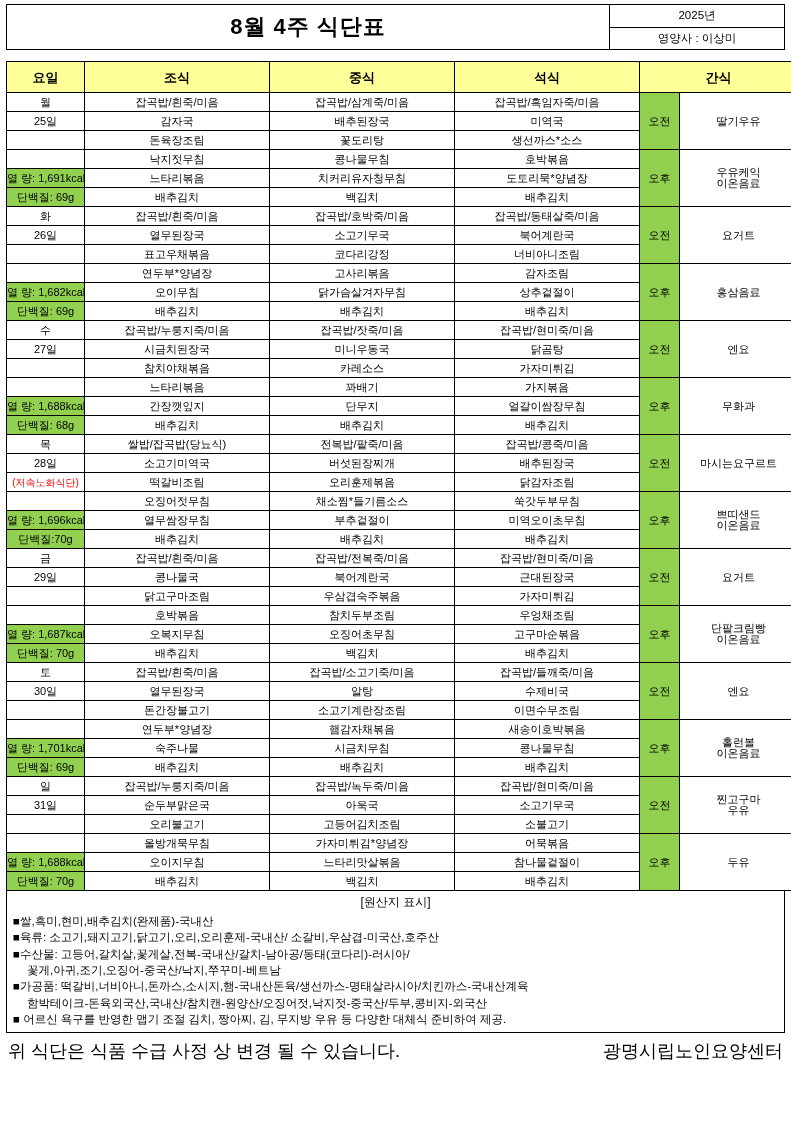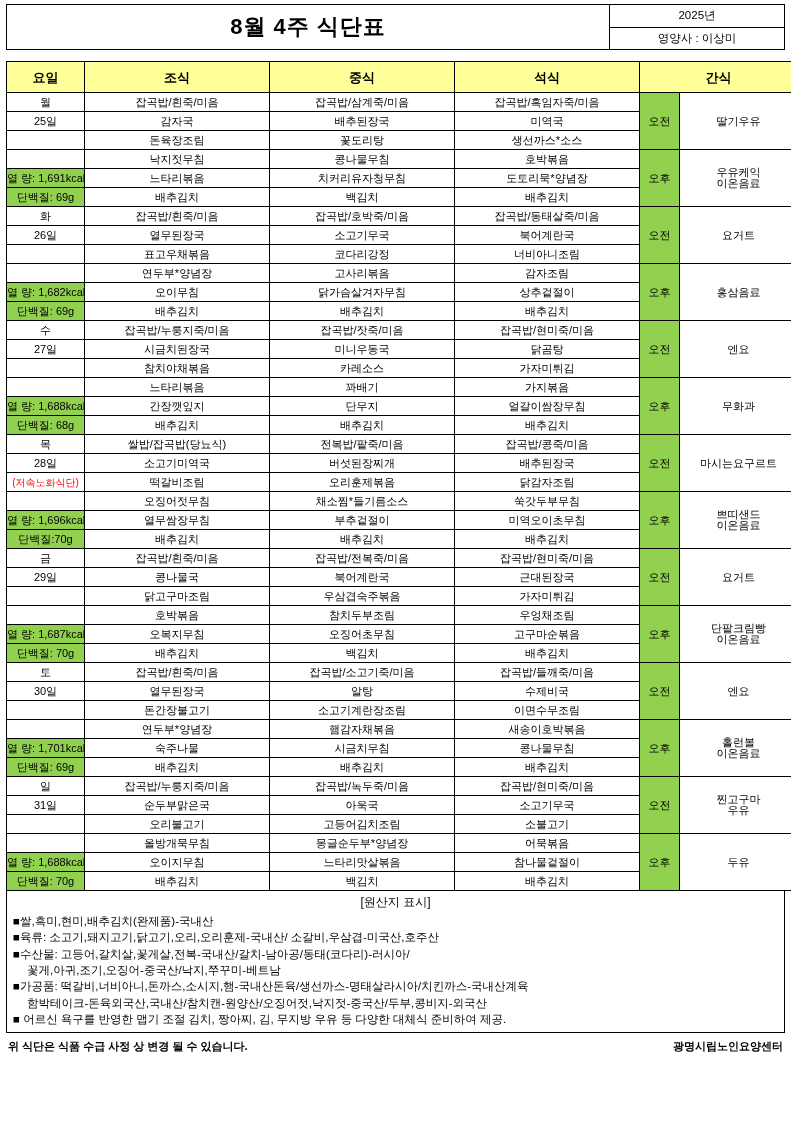--- a/index.html
+++ b/index.html
@@ -103,22 +103,22 @@
     margin-bottom: 2px;
   }
   .origin-line { white-space: pre; }
   .origin-line.indent { padding-left: 14px; }
 
   
   .footer {
     display: flex;
     justify-content: space-between;
     align-items: center;
-    font-size: 11px;
-    font-weight: bold;
+    font-size: 18px;
+    font-weight: normal;
     padding: 6px 2px 0 2px;
     text-align: right;
   }
 </style>
 </head>
 <body>
 
 <div class="page">
 
   <div class="top-header">
@@ -404,21 +404,21 @@
         </tr>
         <tr>
           <td class="day-cell">&nbsp;</td>
           <td>오리불고기</td>
           <td>고등어김치조림</td>
           <td>소불고기</td>
         </tr>
         <tr>
           <td class="day-cell">&nbsp;</td>
           <td>올방개묵무침</td>
-          <td>몽글순두부*양념장</td>
+          <td>가자미튀김*양념장</td>
           <td>어묵볶음</td>
           <td class="ampm-cell" rowspan="3">오후</td>
           <td class="snack-cell" rowspan="3">두유</td>
         </tr>
         <tr>
           <td class="kcal-cell">열  량: 1,688kcal</td>
           <td>오이지무침</td>
           <td>느타리맛살볶음</td>
           <td>참나물겉절이</td>
         </tr>

